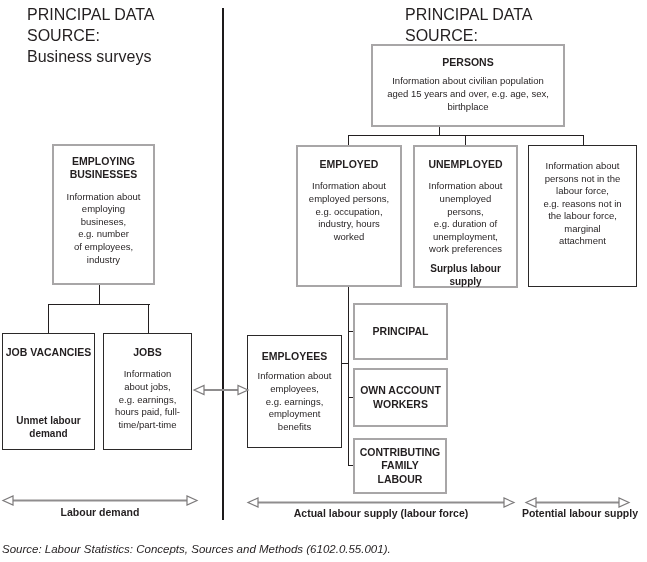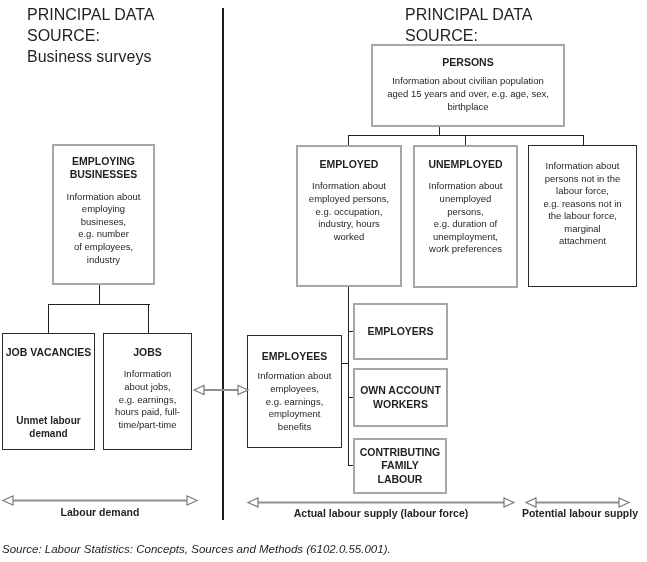--- a/index.html
+++ b/index.html
@@ -82,20 +82,22 @@
   </div>
 
   <div class="box gray" style="left:413px;top:145px;width:105px;height:143px;padding-top:11px;">
     <div class="box-title">UNEMPLOYED</div>
     <div class="box-body">Information about
 unemployed
 persons,
 e.g. duration of
 unemployment,
 work preferences</div>
+    <div class="box-footer" style="margin-top:6px;">Surplus labour
+supply</div>
   </div>
 
   <div class="box blackb" style="left:528px;top:145px;width:109px;height:142px;padding-top:11px;">
     <div class="box-body" style="margin-top:3px;">Information about
 persons not in the
 labour force,
 e.g. reasons not in
 the labour force,
 marginal
 attachment</div>
@@ -120,21 +122,21 @@
   <div class="box blackb" style="left:247px;top:335px;width:95px;height:113px;padding-top:14px;">
     <div class="box-title">EMPLOYEES</div>
     <div class="box-body" style="margin-top:7px;">Information about
 employees,
 e.g. earnings,
 employment
 benefits</div>
   </div>
 
   <div class="box gray" style="left:353px;top:303px;width:95px;height:57px;justify-content:center;">
-    <div class="box-title">EMPLOYERS</div>
+    <div class="box-title">PRINCIPAL</div>
   </div>
 
   <div class="box gray" style="left:353px;top:368px;width:95px;height:59px;justify-content:center;">
     <div class="box-title">OWN ACCOUNT
 WORKERS</div>
   </div>
 
   <div class="box gray" style="left:353px;top:438px;width:94px;height:56px;justify-content:center;">
     <div class="box-title">CONTRIBUTING
 FAMILY

